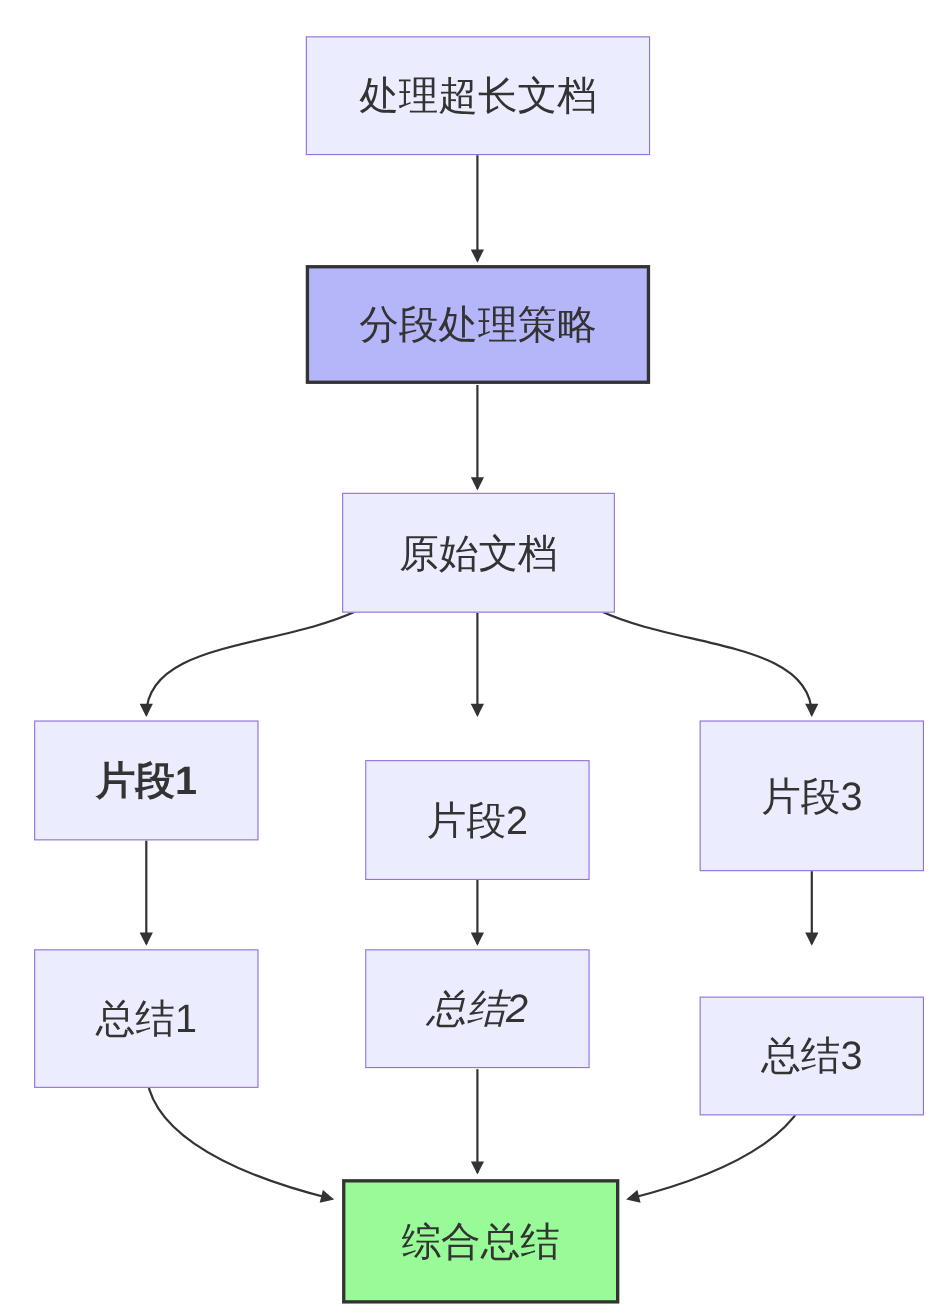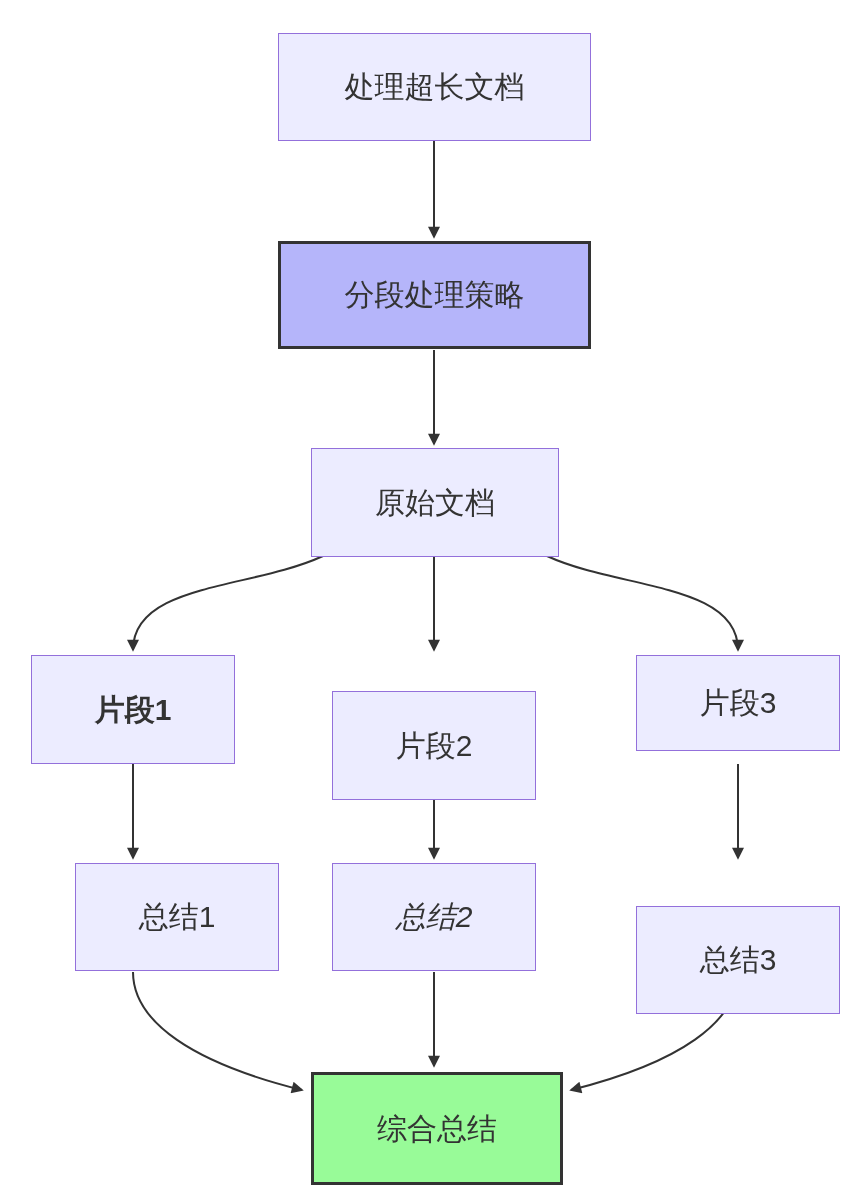--- a/index.html
+++ b/index.html
@@ -29,21 +29,21 @@
   }
   .node {
     position: absolute;
     box-sizing: border-box;
     display: flex;
     align-items: center;
     justify-content: center;
     background: var(--node-fill, #ECECFF);
     border: 1.5px solid var(--node-border, #9370DB);
     color: var(--text, #333333);
-    font-size: 30px;
+    font-size: 36px;
     text-align: center;
     line-height: 1.2;
   }
   .node.strategy {
     background: var(--strategy-fill, #B5B5FA);
     border: 3.5px solid var(--strategy-border, #333333);
   }
   .node.result {
     background: var(--result-fill, #98FB98);
     border: 3.5px solid var(--result-border, #333333);
@@ -86,25 +86,25 @@
   </div>
 
   <div class="node light" style="left:31px; top:655px; width:204px; height:109px;font-weight:bold;">
     <span class="label">片段1</span>
   </div>
 
   <div class="node light" style="left:332px; top:691px; width:204px; height:109px;">
     <span class="label">片段2</span>
   </div>
 
-  <div class="node light" style="left:636px; top:655px; width:204px; height:96px;">
+  <div class="node light" style="left:636px; top:655px; width:204px; height:137px;">
     <span class="label">片段3</span>
   </div>
 
-  <div class="node light" style="left:31px; top:863px; width:204px; height:108px;margin-left:44px;">
+  <div class="node light" style="left:31px; top:863px; width:204px; height:126px;">
     <span class="label">总结1</span>
   </div>
 
   <div class="node light" style="left:332px; top:863px; width:204px; height:108px;font-style:italic;">
     <span class="label">总结2</span>
   </div>
 
   <div class="node light" style="left:636px; top:863px; width:204px; height:108px;margin-top:43px;">
     <span class="label">总结3</span>
   </div>

